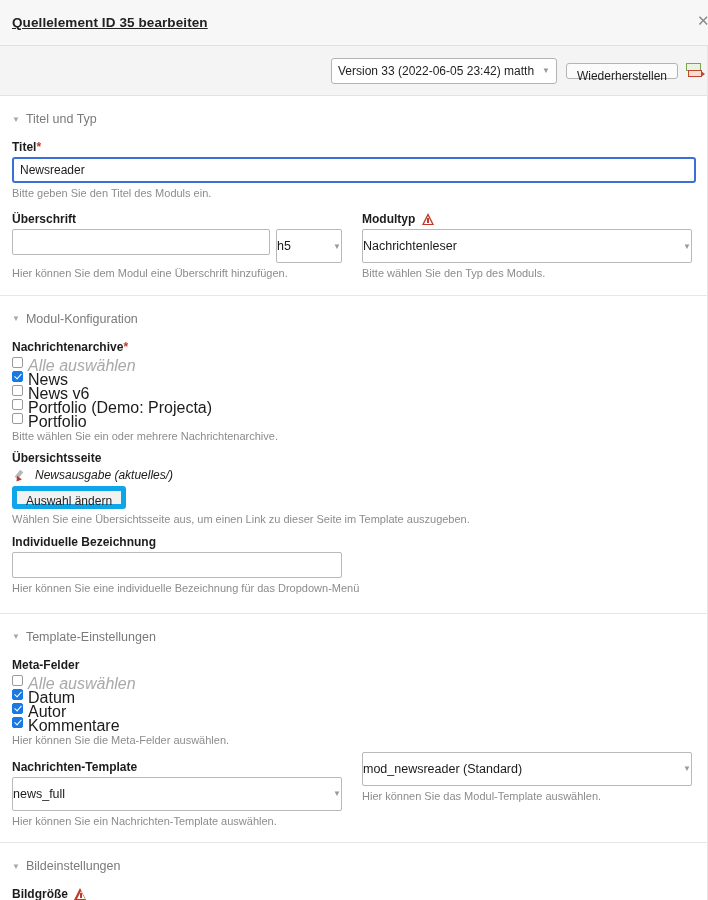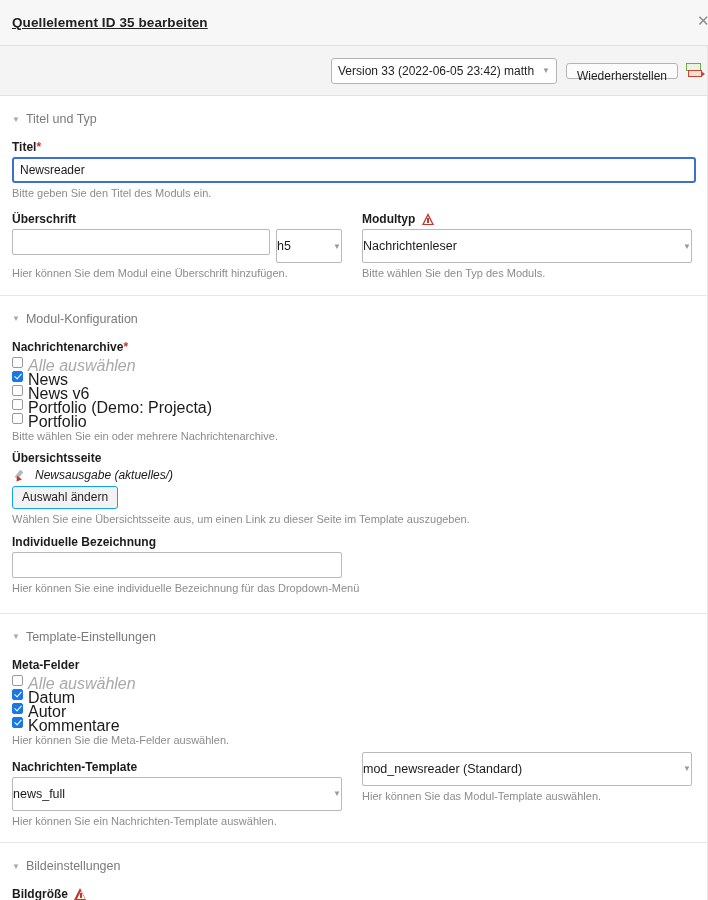--- a/index.html
+++ b/index.html
@@ -310,21 +310,21 @@
     width: 0; height: 0;
     border-left: 3px solid transparent;
     border-right: 3px solid transparent;
     border-top: 5px solid #c0392b;
     transform: rotate(38deg);
   }
 
   .btn-small {
     height: 23px;
     background: #f2f2f2;
-    border: 1px solid #0ea5e9;
+    border: 5px solid #0ea5e9;
     border-radius: 3px;
     font-family: "Liberation Sans", sans-serif;
     font-size: 12px;
     color: #1f1f1f;
     padding: 0 9px;
     cursor: pointer;
     line-height: 21px;
     box-sizing: border-box;
   }
 

